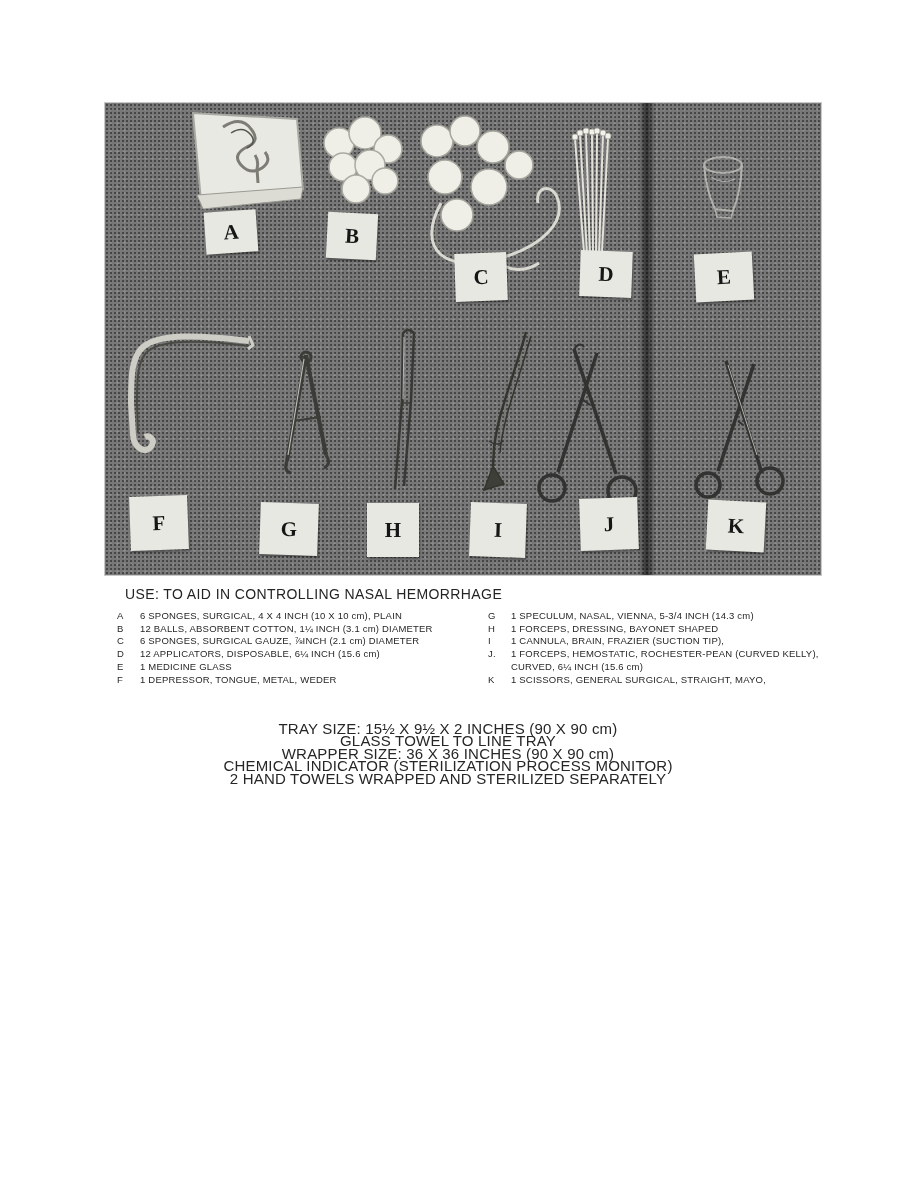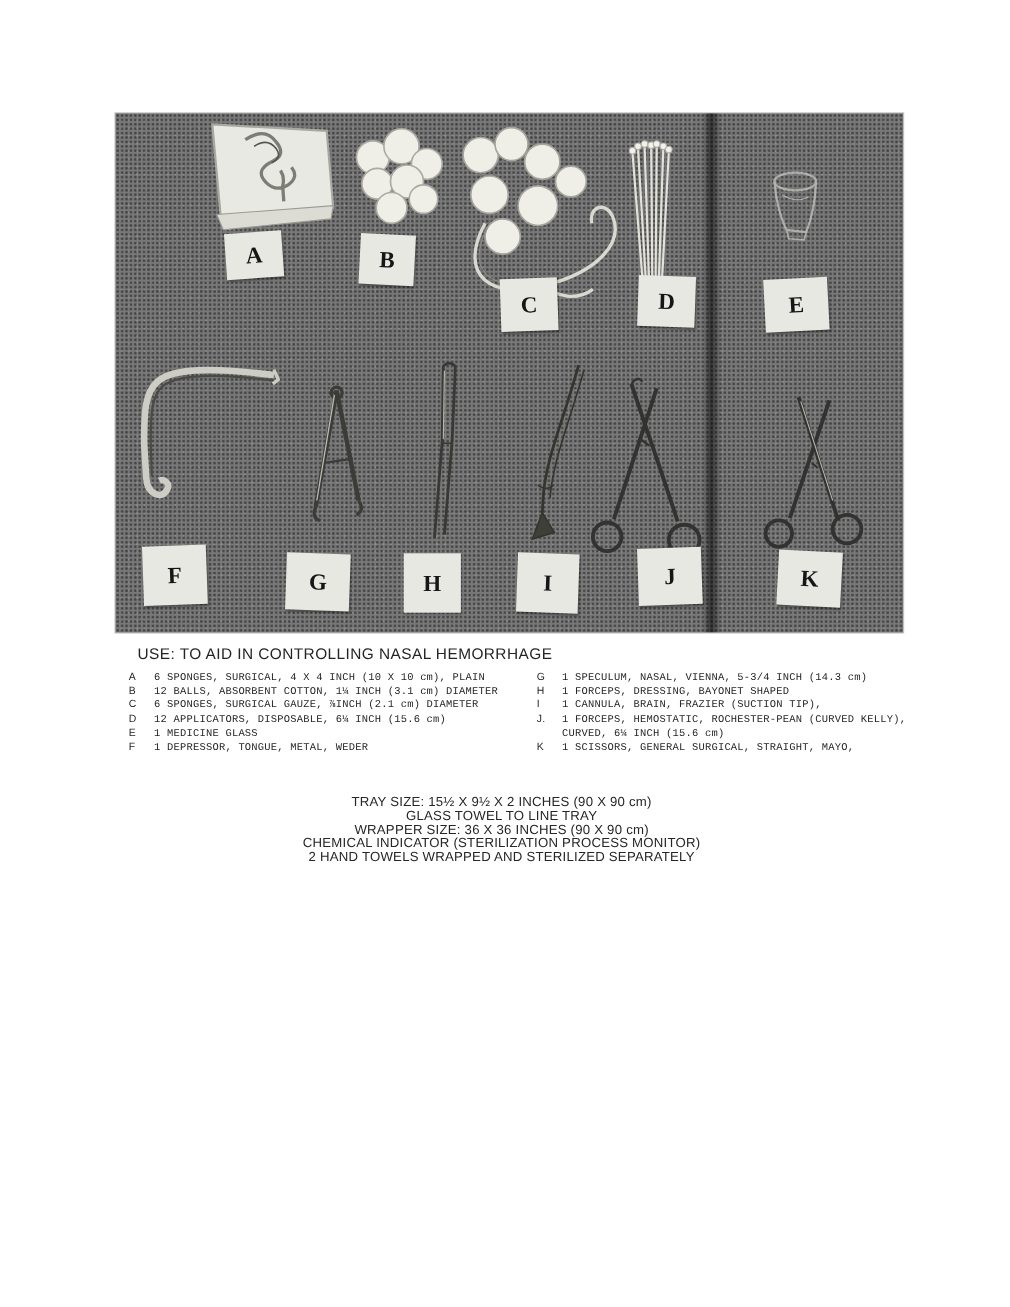--- a/index.html
+++ b/index.html
@@ -33,24 +33,24 @@
   }
   
   .use-line{
     position:absolute;left:125px;top:586px;font-size:14px;letter-spacing:.4px;color:#242424;
   }
   .col{position:absolute;font-size:9.5px;line-height:12.7px;letter-spacing:.2px;color:#262626;}
   .col-left{left:117px;top:610px;width:365px;}
   .col-right{left:488px;top:610px;width:345px;}
   .row{display:flex;}
   .row .letter{width:23px;flex:0 0 23px;}
-  .row .txt{flex:1;font-family:Liberation Mono, monospace;}
+  .row .txt{flex:1;}
   .footer{
-    position:absolute;left:12px;top:723px;width:888px;text-align:center;
-    font-size:12px;line-height:12.4px;letter-spacing:.2px;color:#262626;
+    position:absolute;left:4px;top:723px;width:888px;text-align:center;
+    font-size:15px;line-height:12.4px;letter-spacing:.2px;color:#262626;
   }
 </style>
 </head>
 <body>
 
 <div class="photo">
   <svg width="716" height="472" viewBox="0 0 716 472">
 
     <g>
       <polygon points="88,10 192,16 198,86 96,98" fill="#e9e9e3" stroke="#a8a8a2" stroke-width="2"></polygon>

